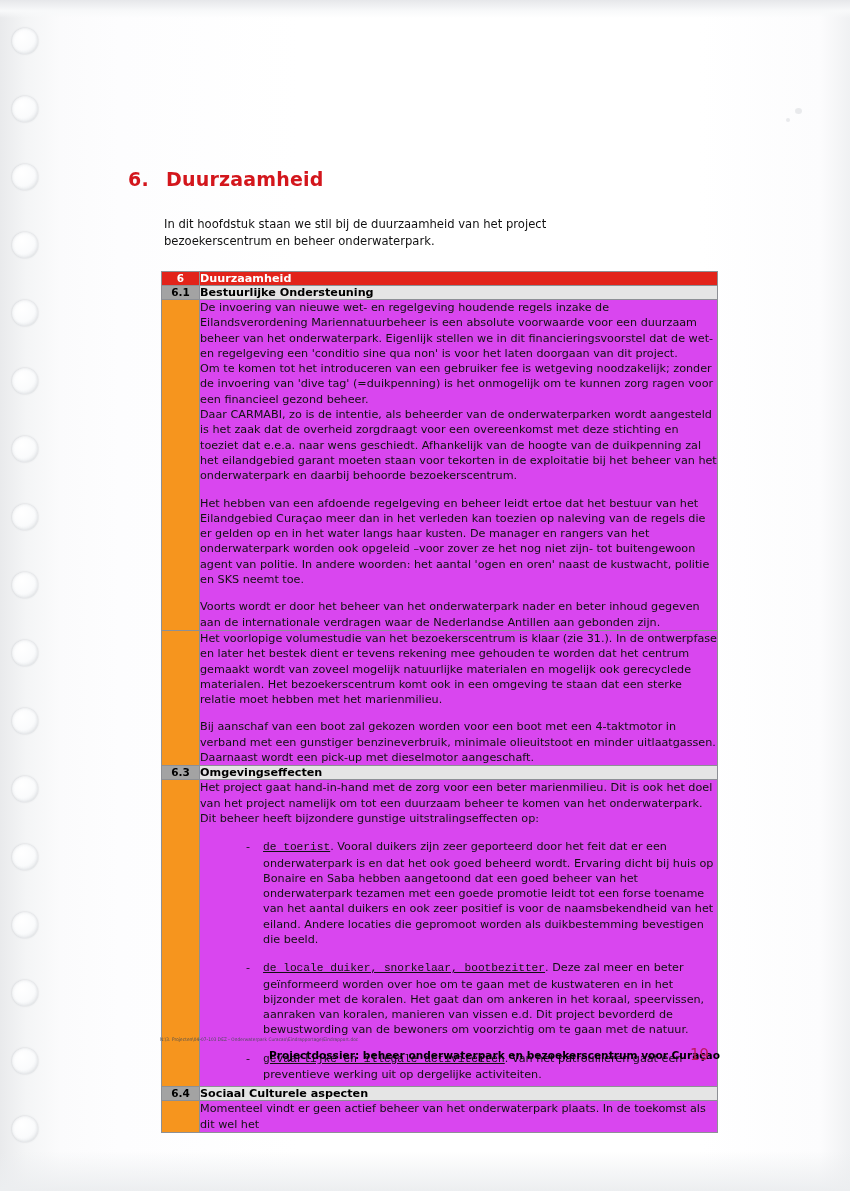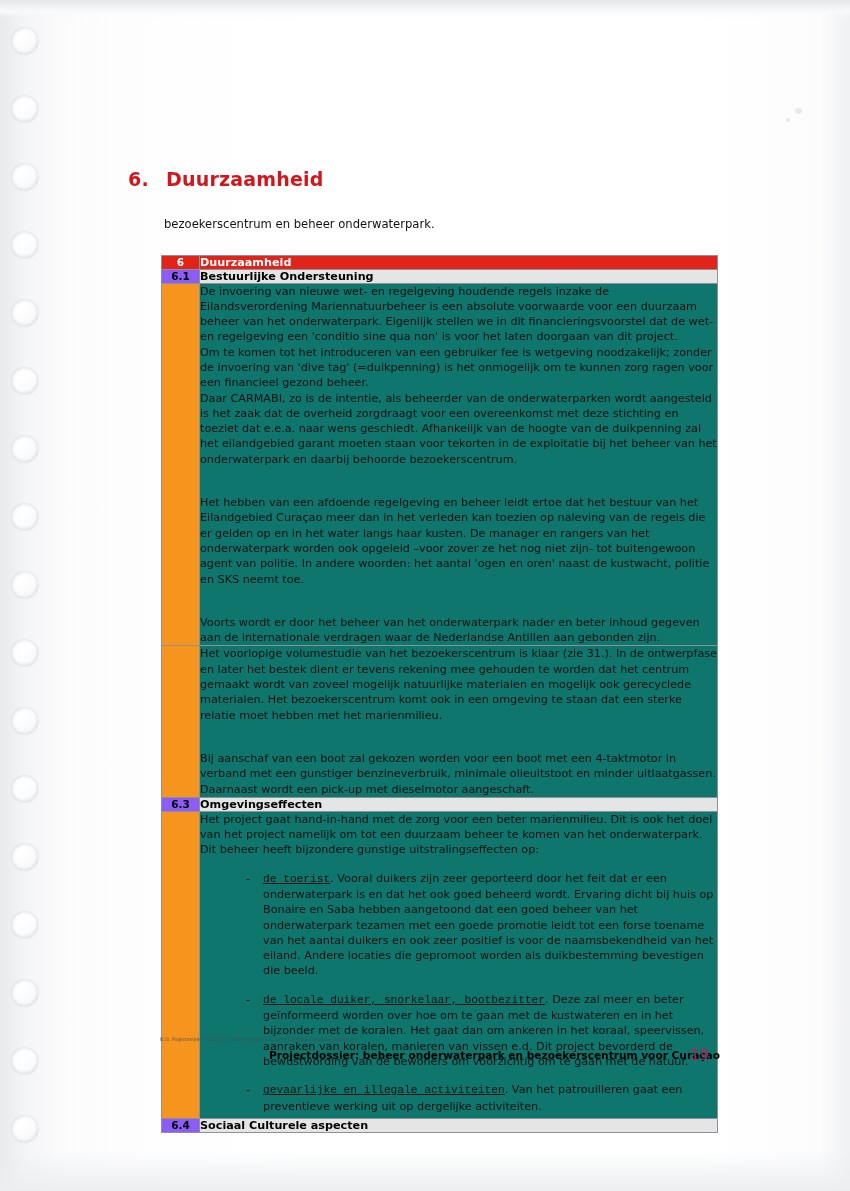--- a/index.html
+++ b/index.html
@@ -54,37 +54,37 @@
     border-collapse:collapse;
     border:1px solid #8d9095;
     background:#fff;
   }
   .tbl td{
     vertical-align:top;
     border:1px solid #8d9095;
     padding:0;
   }
   .c-num{
-    width:37px;background:#8b5cf6;
+    width:37px;background:#a3a3a3;
     text-align:center;font-weight:bold;font-size:10.5px;
     color:#000;padding:2px 0 3px 0;
   }
   .c-num.red{background:#e2231a;color:#fff;}
   .c-bar{width:37px;background:#f6951e;border-top:none;}
   .c-head{
     background:#e5e5e5;font-weight:bold;font-size:11.2px;color:#000;
     padding:2px 0 3px 7px;
   }
   .c-head.red{background:#e2231a;color:#fff;}
   .c-body{
-    background:#0f766e;font-size:11.2px;line-height:15.3px;color:#111;
+    background:#d946ef;font-size:11.2px;line-height:15.3px;color:#111;
     padding:3px 6px 5px 7px;
   }
   .c-body p{margin:0;}
-  .c-body p.gap{margin-top:28px;}
+  .c-body p.gap{margin-top:12px;}
   .bullets{margin:13px 0 0 0;padding:0;list-style:none;}
   .bullets li{
     display:flex;gap:13px;margin-bottom:13px;
     padding-left:46px;
   }
   .bullets li:last-child{margin-bottom:4px;}
   .bullets .dash{flex:0 0 auto;}
   .bullets .btxt{flex:1 1 auto;}
   .u{text-decoration:underline;font-family:Liberation Mono, monospace;}
 
@@ -142,20 +142,21 @@
 <div class="sheet">
 
   <div class="doc">
 
     <div class="chapter-head">
       <span class="chapter-num">6.</span>
       <span>Duurzaamheid</span>
     </div>
 
     <div class="intro">
+      <div>In dit hoofdstuk staan we stil bij de duurzaamheid van het project</div>
       <div>bezoekerscentrum en beheer onderwaterpark.</div>
     </div>
 
     <table class="tbl">
       <tbody>
         <tr>
           <td class="c-num red">6</td>
           <td class="c-head red">Duurzaamheid</td>
         </tr>
 
@@ -205,20 +206,26 @@
                 <span class="btxt"><span class="u">gevaarlijke en illegale activiteiten</span><span>. Van het patrouilleren gaat een preventieve werking uit op dergelijke activiteiten.</span></span>
               </li>
             </ul>
           </td>
         </tr>
 
         <tr>
           <td class="c-num">6.4</td>
           <td class="c-head">Sociaal Culturele aspecten</td>
         </tr>
+        <tr>
+          <td class="c-bar"></td>
+          <td class="c-body">
+            <p>Momenteel vindt er geen actief beheer van het onderwaterpark plaats. In de toekomst als dit wel het</p>
+          </td>
+        </tr>
       </tbody>
     </table>
   </div>
 
   <div class="footer">
     <div class="fpath">N:\3. Projecten\04-07-103 DEZ - Onderwaterpark Curacao\Eindrapportage\Eindrapport.doc</div>
     <div class="ftitle">Projectdossier: beheer onderwaterpark en bezoekerscentrum voor Curaçao</div>
   </div>
   <div class="pageno">19</div>
 

